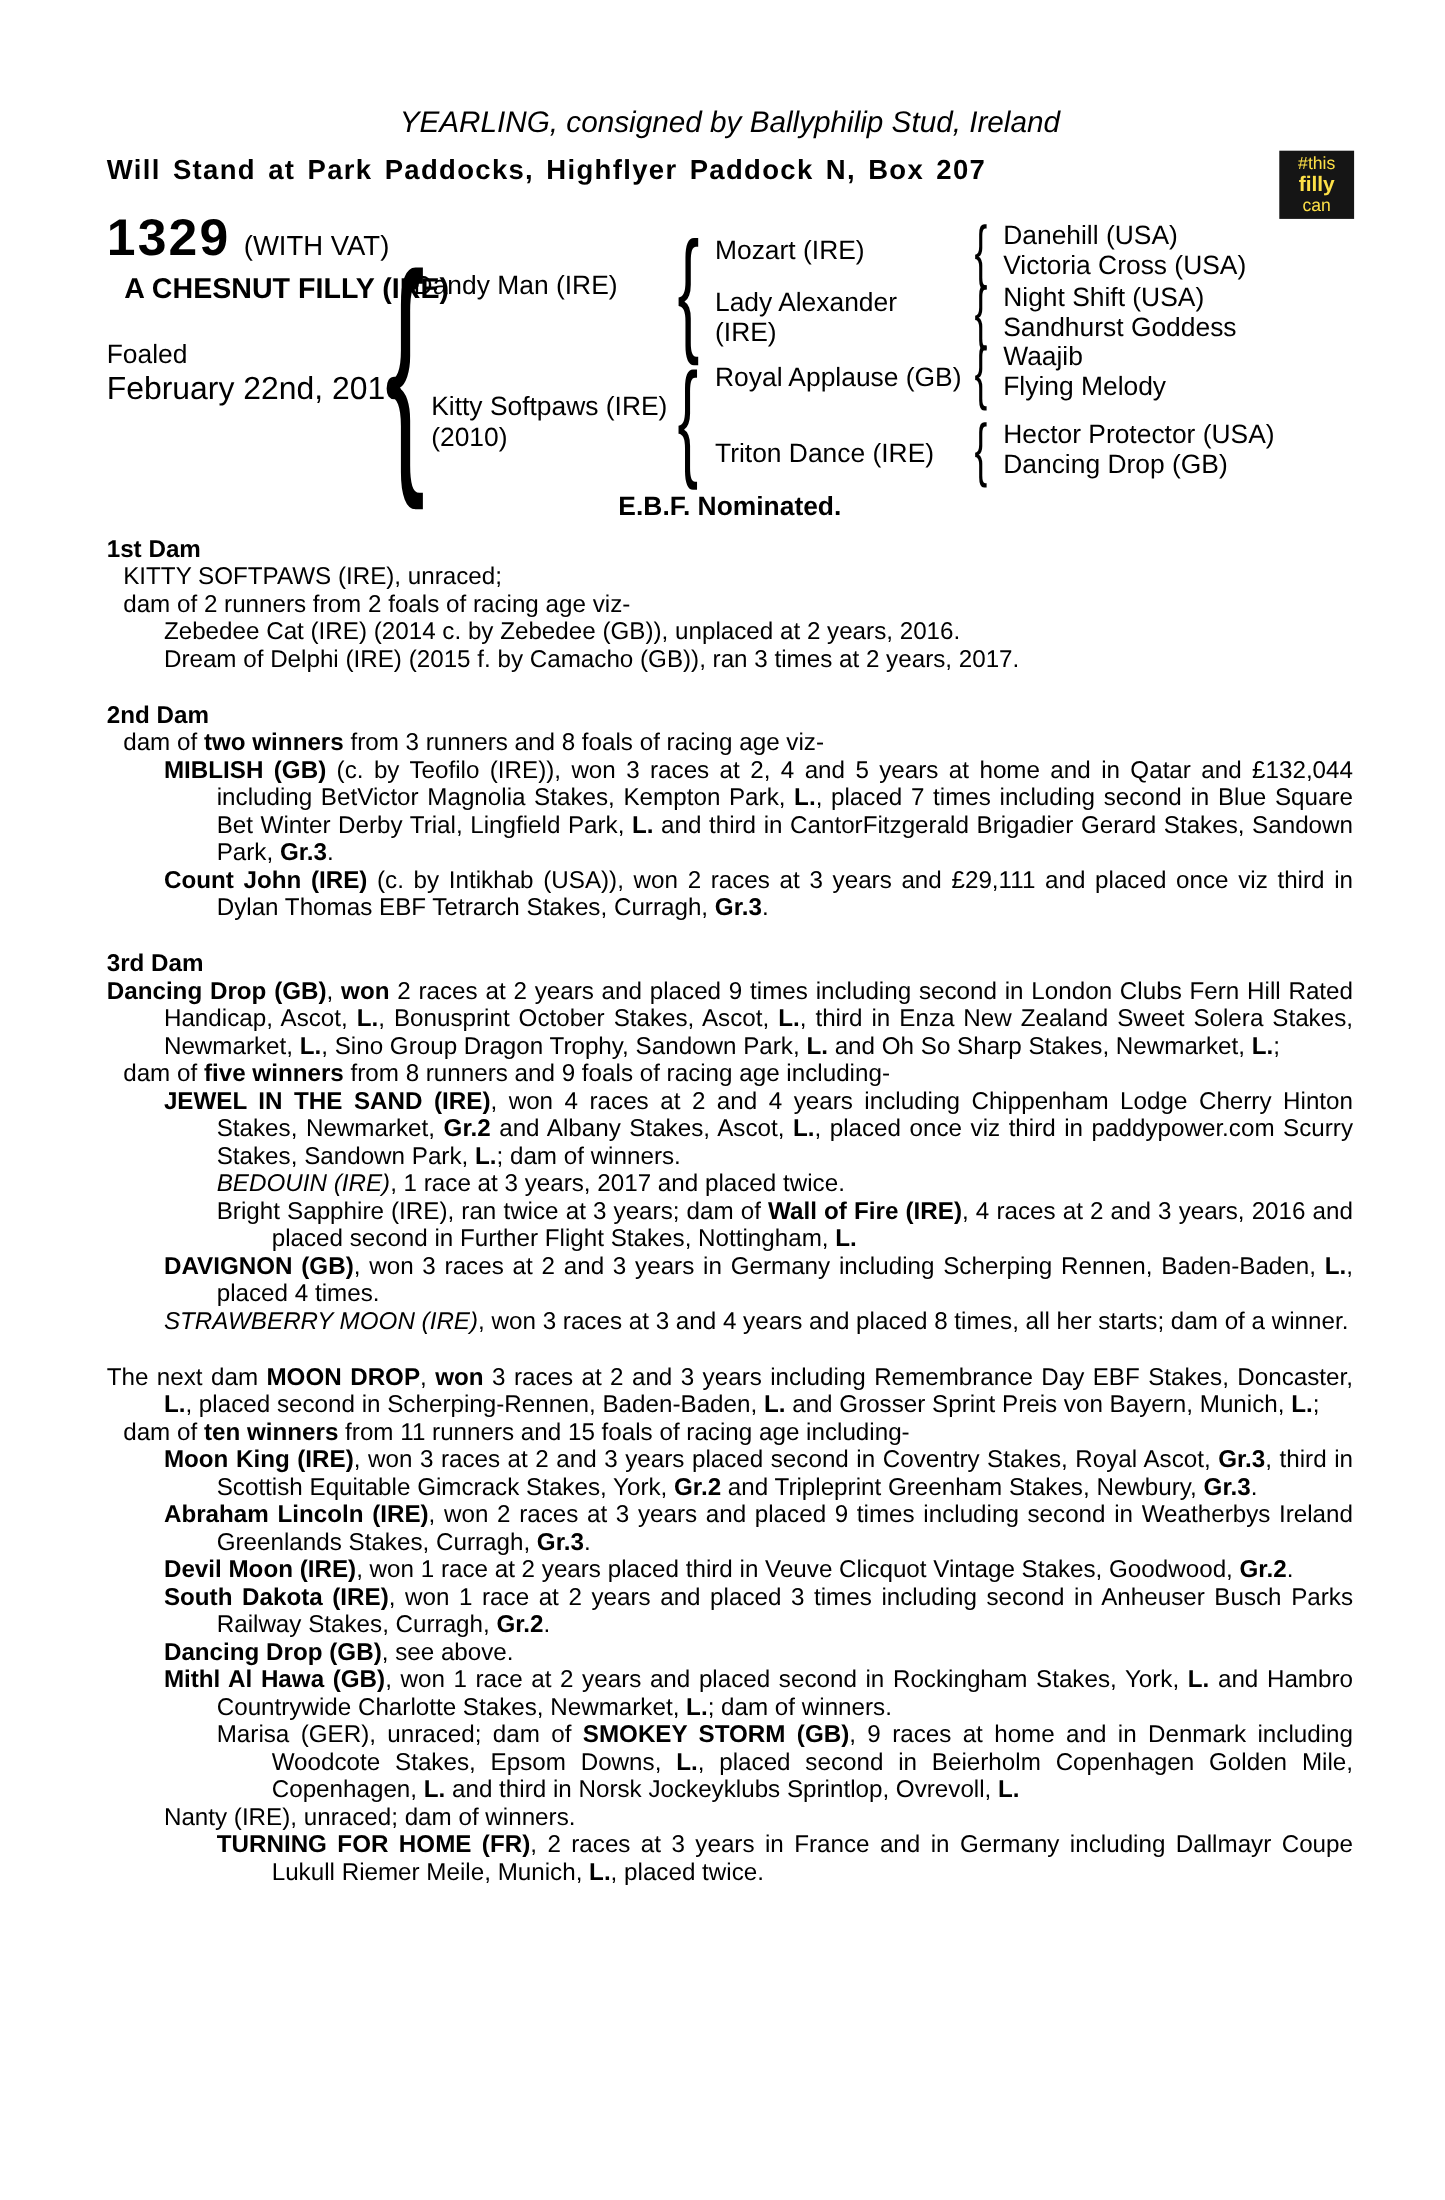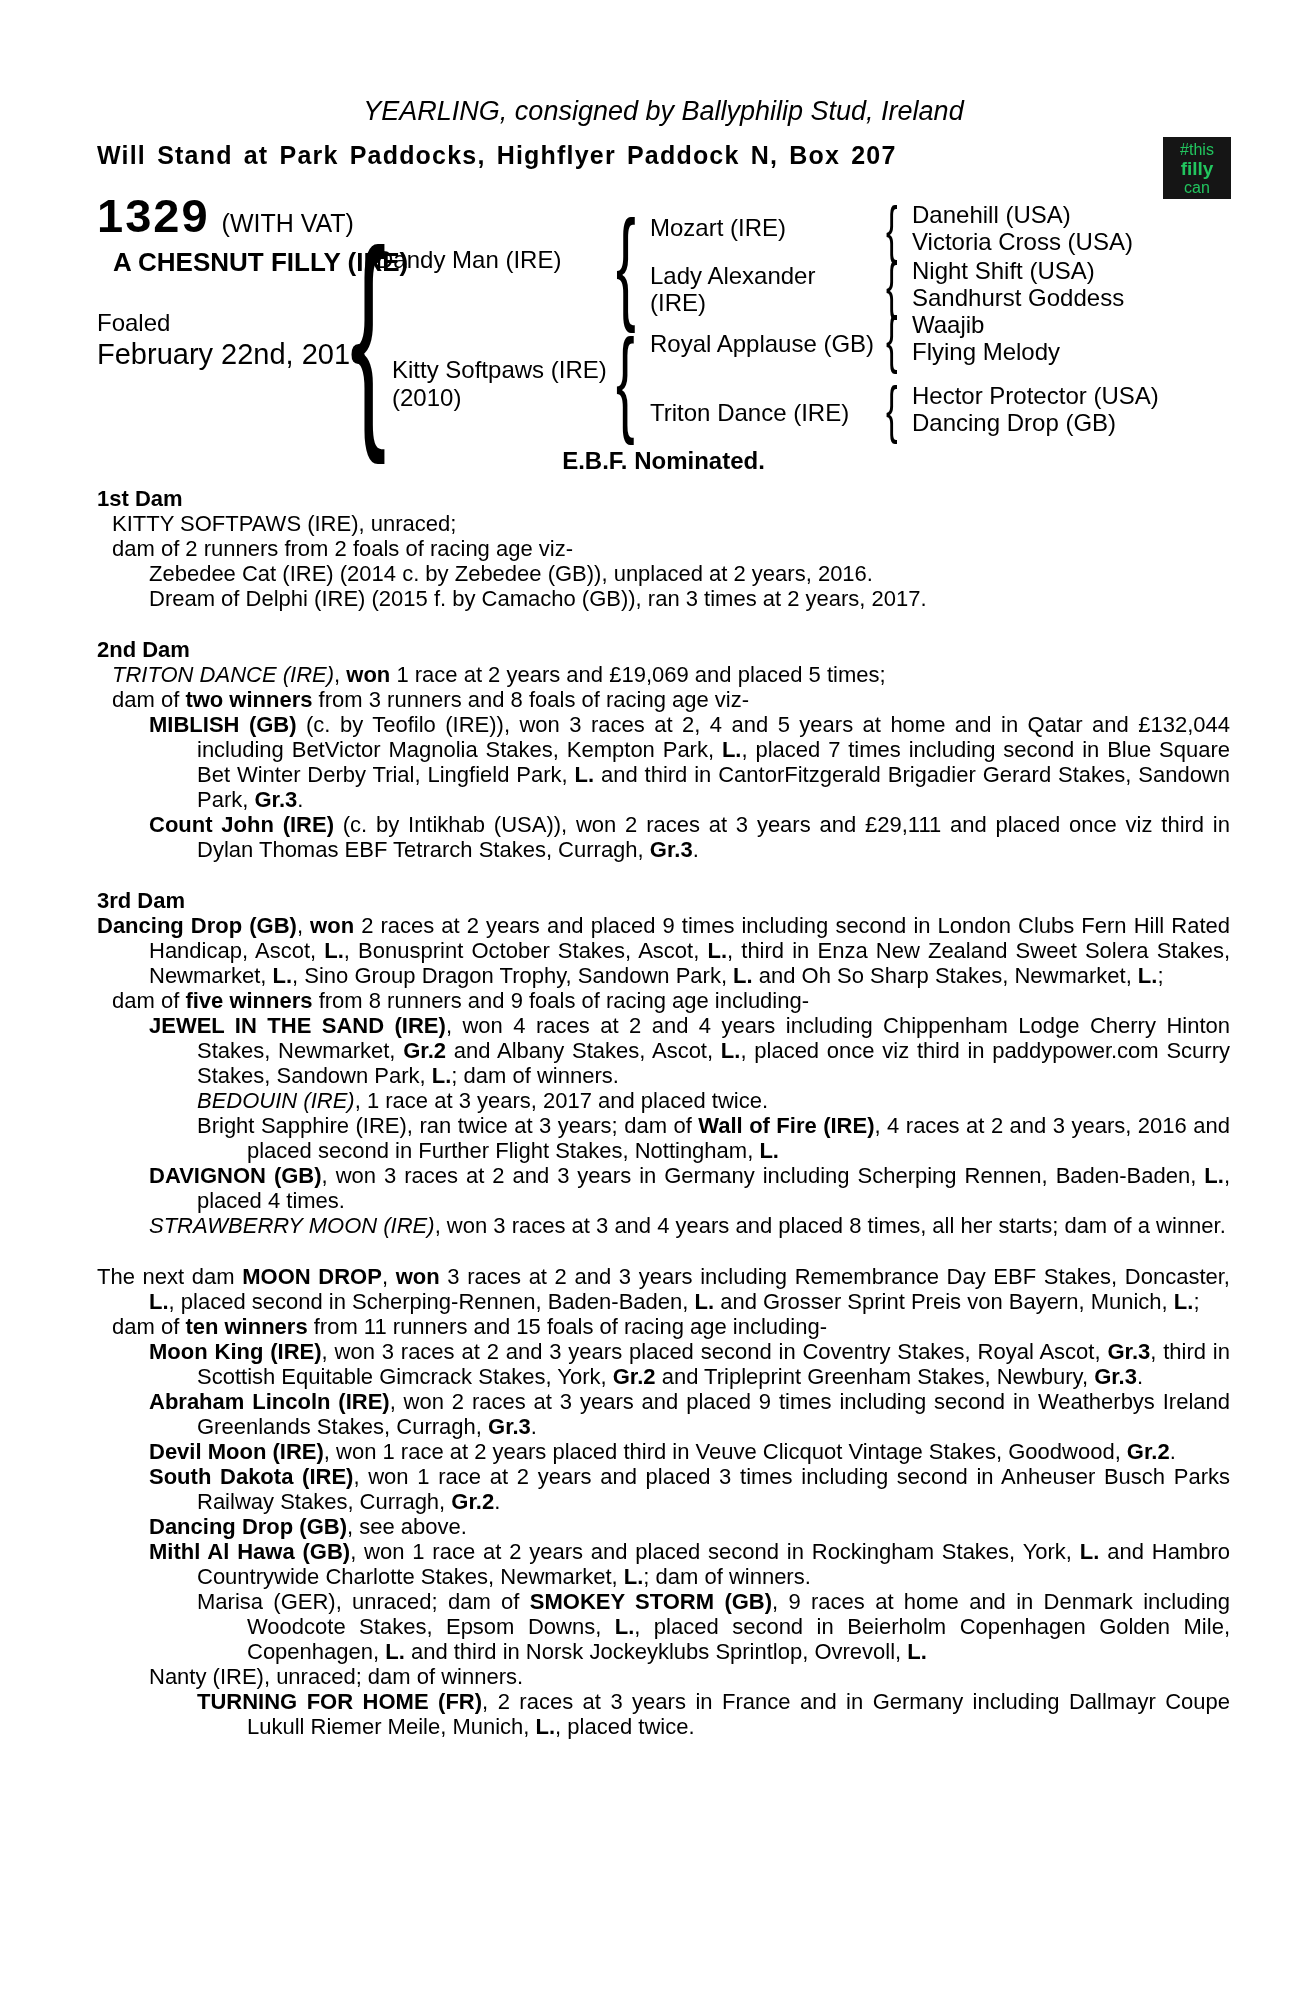--- a/index.html
+++ b/index.html
@@ -3,21 +3,21 @@
 <meta charset="utf-8">
 <style>
   html,body{margin:0;padding:0;}
   body{width:1314px;height:2000px;background:#ffffff;position:relative;
        font-family:"Liberation Sans",sans-serif;color:#000;}
   .consign{position:absolute;left:97px;top:96px;width:1133px;text-align:center;
            font-style:italic;font-size:27px;}
   .stand{position:absolute;left:97px;top:141px;font-weight:bold;font-size:25px;
          letter-spacing:1.2px;word-spacing:3px;}
   .badge{position:absolute;left:1163px;top:137px;width:68px;height:62px;background:#151515;
-         color:#22c55e;font-size:16px;line-height:19px;text-align:center;padding-top:3px;
+         color:#fde047;font-size:16px;line-height:19px;text-align:center;padding-top:3px;
          box-sizing:border-box;}
   .badge div:nth-child(2){font-weight:bold;font-size:19px;}
   .lotrow{position:absolute;left:97px;top:188px;display:flex;align-items:baseline;gap:12px;}
   .lotnum{font-size:47px;font-weight:bold;letter-spacing:2px;text-align:center;}
   .vat{font-size:25px;}
   .horsename{position:absolute;left:113px;top:247px;width:300px;font-size:26px;
              font-weight:bold;line-height:30px;}
   .foaled{position:absolute;left:97px;top:309px;font-size:24px;}
   .foaldate{position:absolute;left:97px;top:338px;font-size:29px;}
 
@@ -108,21 +108,20 @@
 <div class="sections">
     <div class="section">
       <div class="dam-heading">1st Dam</div>
       <p class="para h00"><span>KITTY SOFTPAWS (IRE), unraced;</span></p>
       <p class="para h00"><span>dam of 2 runners from 2 foals of racing age viz-</span></p>
       <p class="para h11"><span>Zebedee Cat (IRE) (2014 c. by Zebedee (GB)), unplaced at 2 years, 2016.</span></p>
       <p class="para h11"><span>Dream of Delphi (IRE) (2015 f. by Camacho (GB)), ran 3 times at 2 years, 2017.</span></p>
     </div>
     <div class="section">
       <div class="dam-heading">2nd Dam</div>
-      <p class="para h00"><span class="i">TRITON DANCE (IRE)</span><span>, </span><span class="b">won</span><span> 1 race at 2 years and £19,069 and placed 5 times;</span></p>
       <p class="para h00"><span>dam of </span><span class="b">two winners</span><span> from 3 runners and 8 foals of racing age viz-</span></p>
       <p class="para h12"><span class="b">MIBLISH (GB)</span><span> (c. by Teofilo (IRE)), won 3 races at 2, 4 and 5 years at home and in Qatar and £132,044 including BetVictor Magnolia Stakes, Kempton Park, </span><span class="b">L.</span><span>, placed 7 times including second in Blue Square Bet Winter Derby Trial, Lingfield Park, </span><span class="b">L.</span><span> and third in CantorFitzgerald Brigadier Gerard Stakes, Sandown Park, </span><span class="b">Gr.3</span><span>.</span></p>
       <p class="para h12"><span class="b">Count John (IRE)</span><span> (c. by Intikhab (USA)), won 2 races at 3 years and £29,111 and placed once viz third in Dylan Thomas EBF Tetrarch Stakes, Curragh, </span><span class="b">Gr.3</span><span>.</span></p>
     </div>
     <div class="section">
       <div class="dam-heading">3rd Dam</div>
       <p class="para h01"><span class="b">Dancing Drop (GB)</span><span>, </span><span class="b">won</span><span> 2 races at 2 years and placed 9 times including second in London Clubs Fern Hill Rated Handicap, Ascot, </span><span class="b">L.</span><span>, Bonusprint October Stakes, Ascot, </span><span class="b">L.</span><span>, third in Enza New Zealand Sweet Solera Stakes, Newmarket, </span><span class="b">L.</span><span>, Sino Group Dragon Trophy, Sandown Park, </span><span class="b">L.</span><span> and Oh So Sharp Stakes, Newmarket, </span><span class="b">L.</span><span>;</span></p>
       <p class="para h00"><span>dam of </span><span class="b">five winners</span><span> from 8 runners and 9 foals of racing age including-</span></p>
       <p class="para h12"><span class="b">JEWEL IN THE SAND (IRE)</span><span>, won 4 races at 2 and 4 years including Chippenham Lodge Cherry Hinton Stakes, Newmarket, </span><span class="b">Gr.2</span><span> and Albany Stakes, Ascot, </span><span class="b">L.</span><span>, placed once viz third in paddypower.com Scurry Stakes, Sandown Park, </span><span class="b">L.</span><span>; dam of winners.</span></p>
       <p class="para h22"><span class="i">BEDOUIN (IRE)</span><span>, 1 race at 3 years, 2017 and placed twice.</span></p>

